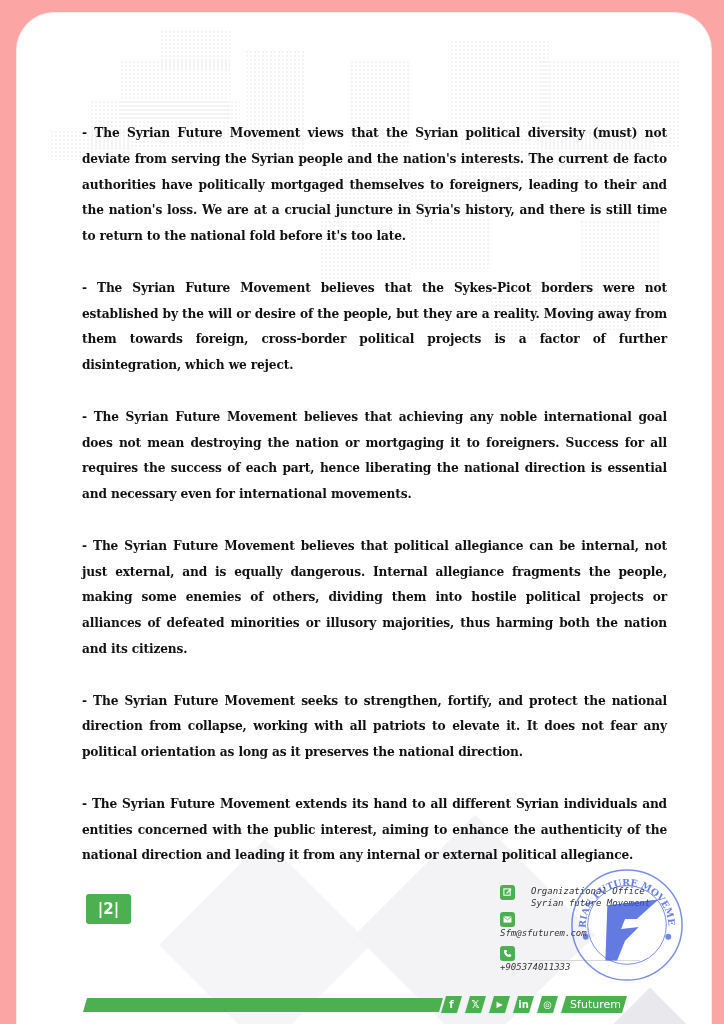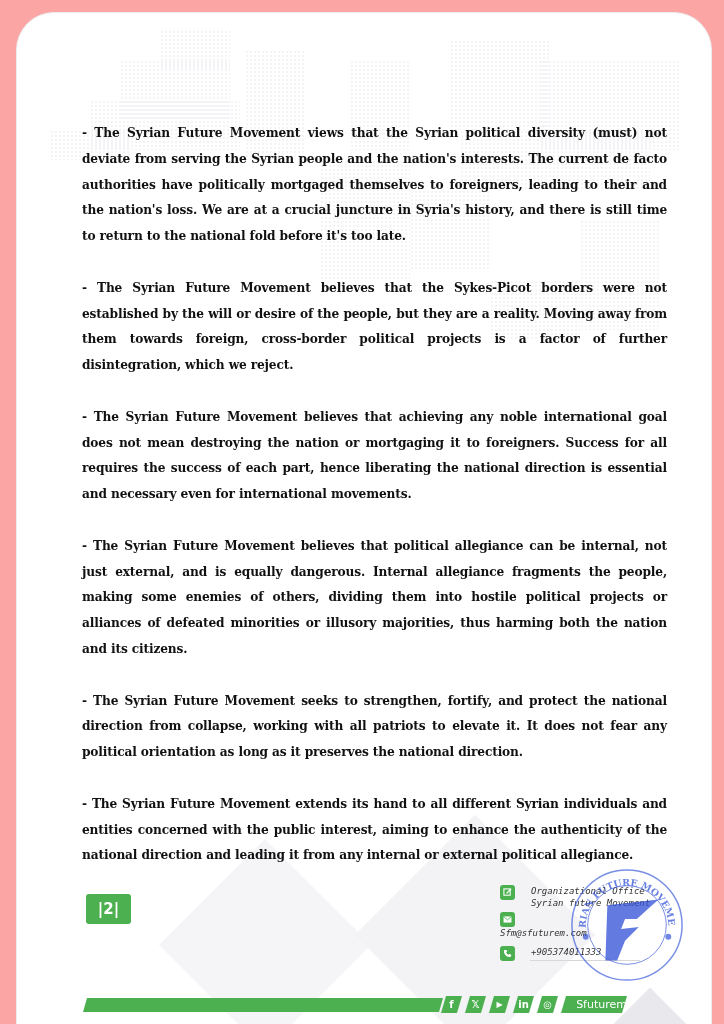--- a/index.html
+++ b/index.html
@@ -126,21 +126,21 @@
       height: 17px;
       background: #4caf50;
       color: #ffffff;
       clip-path: polygon(5px 0, 100% 0, calc(100% - 5px) 100%, 0 100%);
       display: flex; align-items: center; justify-content: center;
       font-family: "DejaVu Sans", "Liberation Sans", sans-serif;
       font-size: 10px;
       font-weight: bold;
     }
     .social-btn.sq { width: 21px; }
-    .social-btn.handle { width: 66px; font-weight: normal; font-size: 11px; padding-left: 3px; justify-content: flex-end; }
+    .social-btn.handle { width: 66px; font-weight: normal; font-size: 11px; padding-left: 3px; }
   </style>
 </head>
 <body>
 
 <div class="page">
   <div class="frame"></div>
 
   <div class="map">
     <div class="blob" style="left:100px;top:40px;width:110px;height:60px;"></div>
     <div class="blob" style="left:140px;top:10px;width:70px;height:40px;"></div>
@@ -187,21 +187,21 @@
     </div>
     <div class="contact-row" style="margin-top:-4px;flex-direction:column;">
       <span class="contact-icon">
         <svg width="9" height="7" viewBox="0 0 10 8">
             <rect x="0.5" y="0.5" width="9" height="7" fill="#fff"></rect>
             <path d="M0.5 0.5 L5 4.5 L9.5 0.5" stroke="#4caf50" stroke-width="1" fill="none"></path>
           </svg>
       </span>
       <span class="contact-text">Sfm@sfuturem.com</span>
     </div>
-    <div class="contact-row" style="margin-top:6px;">
+    <div class="contact-row" style="margin-top:6px;flex-direction:column;">
       <span class="contact-icon">
         <svg width="9" height="9" viewBox="0 0 10 10">
             <path d="M2 1 L4 1 L4.5 3 L3.5 4 Q4.5 6 6 6.5 L7 5.5 L9 6 L9 8 Q8 9 6.5 9 Q1 7.5 1 2 Q1 1 2 1 Z" fill="#fff"></path>
           </svg>
       </span>
       <span class="contact-text">+905374011333</span>
     </div>
   </div>
   <div class="contact-line"></div>
 

